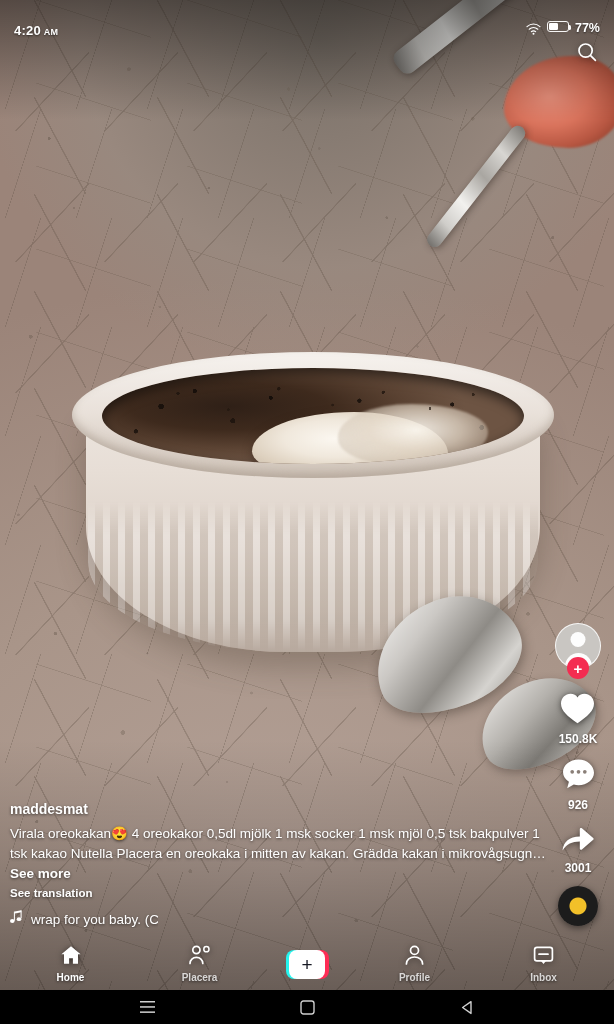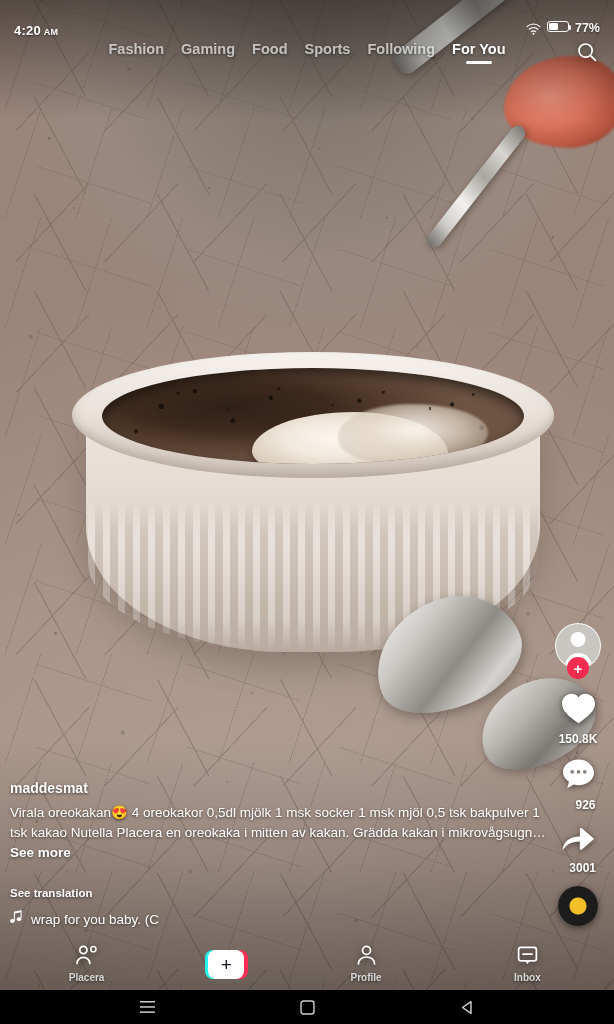--- a/index.html
+++ b/index.html
@@ -228,21 +228,21 @@
   #search-btn{
     position:absolute; right:10px; top:50%; transform:translateY(-50%);
     width:34px; height:34px; display:flex; align-items:center; justify-content:center; cursor:pointer;
   }
 
   
   #rail{
     position:absolute; right:7px; bottom:98px; width:58px; z-index:35;
     display:flex; flex-direction:column; align-items:center;
   }
-  .rail-item{ display:flex; flex-direction:column; align-items:flex-end; margin-bottom:11px; cursor:pointer; }
+  .rail-item{ display:flex; flex-direction:column; align-items:center; margin-bottom:11px; cursor:pointer; }
   .rail-count{
     color:#fff; font-size:12px; font-weight:700; margin-top:3px;
     text-shadow:0 1px 3px rgba(0,0,0,.6);
   }
   #avatar-wrap{ position:relative; width:46px; height:56px; margin-bottom:12px; cursor:pointer; }
   #avatar{
     width:46px; height:46px; border-radius:50%;
     background:#c9c6c2; border:1.5px solid rgba(255,255,255,.85);
     display:flex; align-items:flex-end; justify-content:center; overflow:hidden;
   }
@@ -263,21 +263,21 @@
   }
 
   
   #caption{
     position:absolute; left:10px; bottom:96px; width:540px; z-index:35;
     color:#fff; text-shadow:0 1px 3px rgba(0,0,0,.6);
   }
   #username{ font-size:14px; font-weight:700; margin-bottom:7px; cursor:pointer; }
   #desc{ font-size:13.5px; line-height:20px; font-weight:400; }
   #see-more{ font-weight:700; cursor:pointer; }
-  #see-translation{ font-size:11.5px; font-weight:700; margin-top:24px; cursor:pointer; }
+  #see-translation{ font-size:11.5px; font-weight:700; margin-top:3px; cursor:pointer; }
   #music-row{
     display:flex; align-items:center; gap:8px; margin-top:11px;
     width:148px; overflow:hidden; white-space:nowrap;
   }
   #music-title{ font-size:13.5px; font-weight:400; }
 
   
   #bottomnav{
     position:absolute; left:0; bottom:34px; width:100%; height:52px;
     display:flex; align-items:center; justify-content:space-around; z-index:38;
@@ -366,28 +366,20 @@
         </svg>
       </span>
       <span class="batt">
           <i></i>
         </span>
       <span id="battpct">77%</span>
     </div>
   </div>
 
   <div id="topbar">
-    <div id="tabs">
-      <div class="tab">Fashion</div>
-      <div class="tab">Gaming</div>
-      <div class="tab">Food</div>
-      <div class="tab">Sports</div>
-      <div class="tab">Following</div>
-      <div class="tab active">For You</div>
-    </div>
     <div id="search-btn">
       <svg width="22" height="22" viewBox="0 0 22 22" fill="none" class="icon-sh">
         <circle cx="9.6" cy="9.6" r="6.6" stroke="#fff" stroke-width="1.7"></circle>
         <path d="M14.6 14.6 19.4 19.4" stroke="#fff" stroke-width="1.7" stroke-linecap="round"></path>
       </svg>
     </div>
   </div>
 
   <div id="rail">
 
@@ -447,20 +439,28 @@
           <ellipse cx="2.3" cy="11" rx="2.3" ry="1.9"></ellipse>
           <ellipse cx="9" cy="9.2" rx="2.3" ry="1.9"></ellipse>
         </svg>
       </span>
       <span id="music-title">wrap for you baby. (Cc</span>
     </div>
   </div>
 
   <div id="bottomnav">
 
+    <div class="nav-item active">
+      <span>
+        <svg width="22" height="20" viewBox="0 0 22 20" class="icon-sh">
+          <path d="M11 1.3 1.4 9.3h2.6v9.4h5.1v-5.4h3.8v5.4h5.1V9.3h2.6z" fill="#fff"></path>
+        </svg>
+      </span>
+      <span class="nav-label">Home</span>
+    </div>
 
     <div class="nav-item">
       <span>
         <svg width="24" height="20" viewBox="0 0 24 20" class="icon-sh">
           <circle cx="8.4" cy="5" r="3.6" stroke="#fff" stroke-width="1.7" fill="none"></circle>
           <path d="M2 18.4c0-3.6 2.9-6 6.4-6s6.4 2.4 6.4 6" stroke="#fff" stroke-width="1.7" fill="none" stroke-linecap="round"></path>
           <circle cx="18.4" cy="4.2" r="2.6" stroke="#fff" stroke-width="1.5" fill="none"></circle>
         </svg>
       </span>
       <span class="nav-label">Placera</span>

